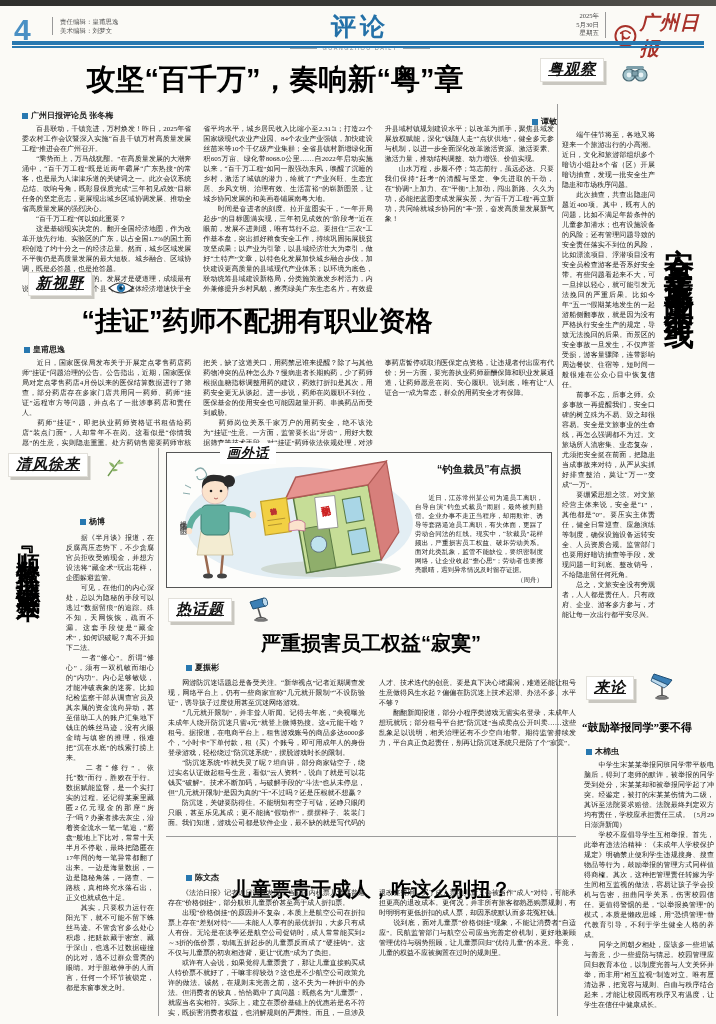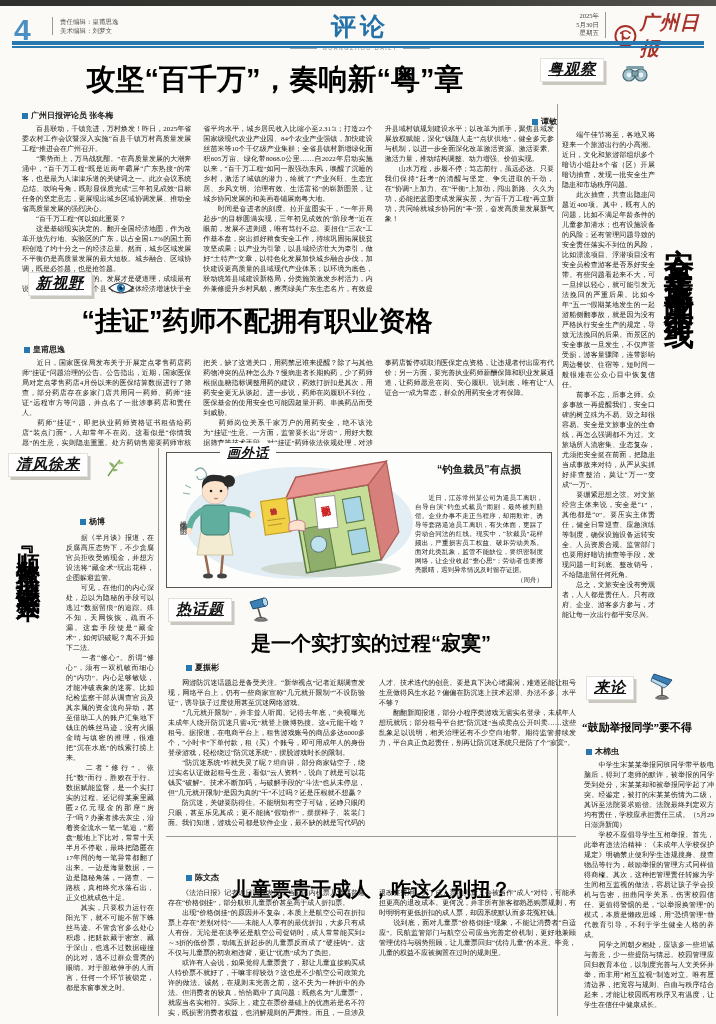--- a/index.html
+++ b/index.html
@@ -282,21 +282,21 @@
   <div class="seclabel hot-label">
     <span class="tag">热话题</span>
     <svg width="26" height="26" viewBox="0 0 26 26">
       <polygon points="2,6 16,2 18,10 5,13 Z" fill="#3b7fb5" stroke="#1e4e74" stroke-width="1"></polygon>
       <ellipse cx="17" cy="6" rx="2.5" ry="4.2" fill="#bcd9ec" stroke="#1e4e74" stroke-width="0.8" transform="rotate(-14 17 6)"></ellipse>
       <path d="M10 12 L13 22" stroke="#555" stroke-width="1.6"></path>
       <path d="M8 23 Q13 20 18 23" fill="none" stroke="#555" stroke-width="1.6"></path>
       <ellipse cx="13" cy="24" rx="7" ry="1.8" fill="#777"></ellipse>
     </svg>
   </div>
-  <div class="headline anti-head">是一个实打实的过程“寂寞”</div>
+  <div class="headline anti-head">严重损害员工权益“寂寞”</div>
   <div class="byline anti-byline">
     <span class="sq"></span>
     <span>夏振彬</span>
   </div>
   <div class="bodytxt cols anti-body">　　网游防沉迷话题总是备受关注。“新华视点”记者近期调查发现，网络平台上，仍有一些商家宣称“几元就开限制”“不设防验证”，诱导孩子过度使用甚至沉迷网络游戏。
 　　“几元就开限制”，并非耸人听闻。记得去年底，“央视曝光未成年人绕开防沉迷只需4元”就登上微博热搜。这4元能干啥？租号。据报道，在电商平台上，租售游戏账号的商品多达6000多个，“小时卡”下单付款，租（买）个账号，即可用成年人的身份登录游戏，轻松绕过“防沉迷系统”，摆脱游戏时长的限制。
 　　“防沉迷系统”咋就失灵了呢？坦白讲，部分商家钻空子，绕过实名认证做起租号生意，看似“云人资料”，说白了就是可以花钱买“破解”。技术不断加码，与破解手段的“斗法”也从未停息，但“几元就开限制”是因为真的“干”不过吗？还是压根就不想赢？
 　　防沉迷，关键要防得住。不能明知有空子可钻，还睁只眼闭只眼，甚至乐见其成；更不能搞“假动作”，摆摆样子、装装门面。我们知道，游戏公司都是软件企业，最不缺的就是写代码的人才、技术迭代的创意。要是真下决心堵漏洞，难道还能让租号生意做得风生水起？偏偏在防沉迷上技术迟滞、办法不多、水平不够？
 　　翻翻新闻报道，部分小程序类游戏无需实名登录，未成年人想玩就玩；部分租号平台把“防沉迷”当成卖点公开叫卖……这些乱象足以说明，相关治理还有不少空白地带。期待监管持续发力，平台真正负起责任，别再让防沉迷系统只是防了个“寂寞”。</div>
 

